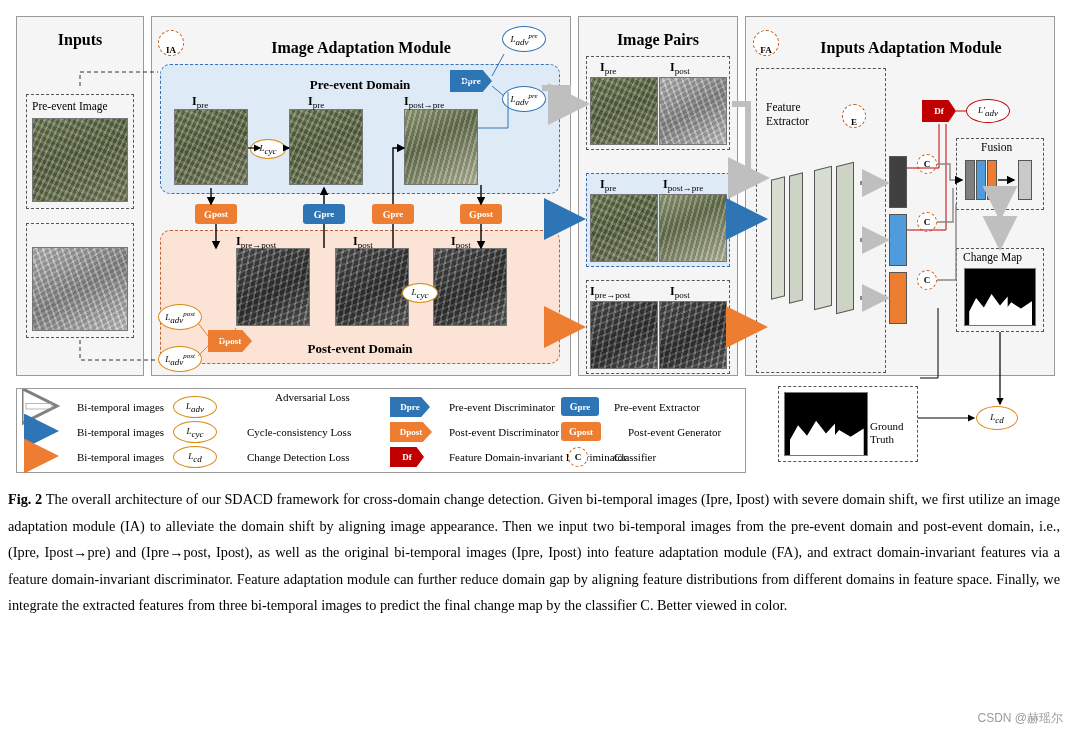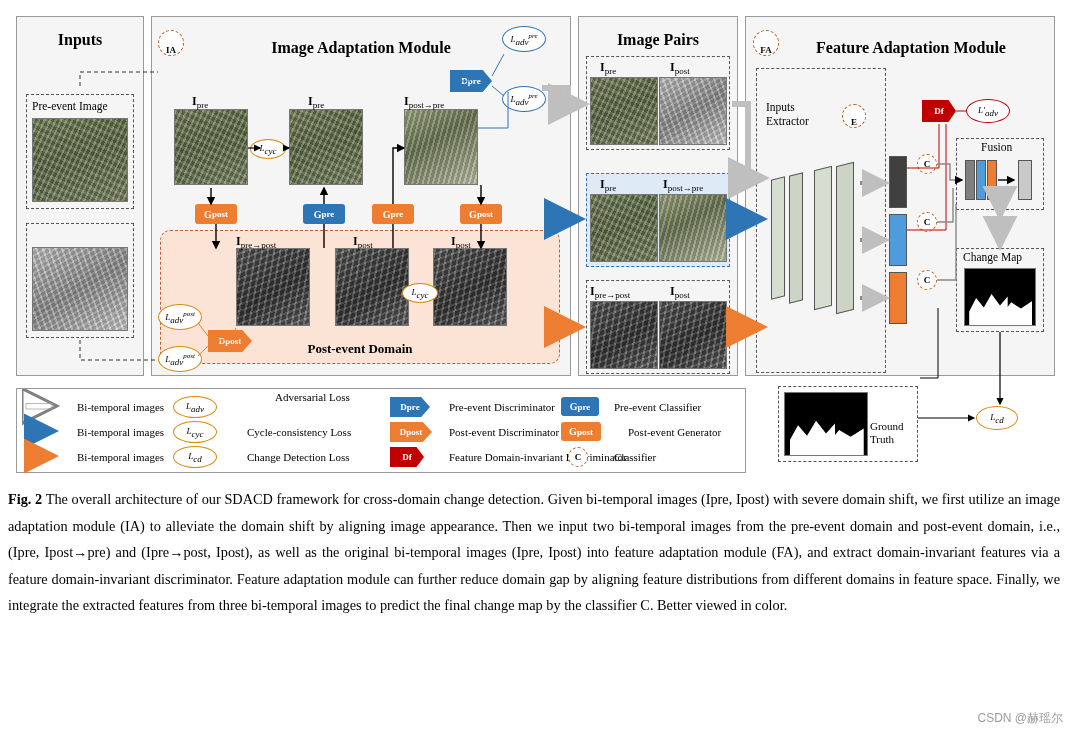--- a/index.html
+++ b/index.html
@@ -273,20 +273,23 @@
       <div class="tex-post"></div>
     </div>
 
   <div class="panel" style="left:143px; top:8px; width:420px; height:360px;">
     <div class="panel-title" style="top:22px; font-size:16px;">Image Adaptation Module</div>
   </div>
   <div class="circ-dot" style="left:150px; top:22px; width:26px; height:26px; border-color:#c55a11;">
     <span>IA</span>
   </div>
 
+  <div class="pre-domain" style="left:152px; top:56px; width:400px; height:130px;">
+    <div class="domain-title" style="top:12px;">Pre-event Domain</div>
+  </div>
   <div class="img-tile" style="left:166px; top:101px; width:74px; height:76px;">
       <div class="tex-pre"></div>
     </div>
   <div class="img-tile" style="left:281px; top:101px; width:74px; height:76px;">
       <div class="tex-pre"></div>
     </div>
   <div class="img-tile" style="left:396px; top:101px; width:74px; height:76px;">
       <div class="tex-mixed"></div>
     </div>
   <div class="lbl" style="left:184px; top:86px;"><b>I</b><span class="sub">pre</span></div>
@@ -364,27 +367,27 @@
   <div class="lbl" style="left:582px; top:276px;"><b>I</b><span class="sub">pre→post</span></div>
   <div class="lbl" style="left:662px; top:276px;"><b>I</b><span class="sub">post</span></div>
   <div class="img-tile" style="left:582px; top:293px; width:68px; height:68px;">
       <div class="tex-post-dark"></div>
     </div>
   <div class="img-tile" style="left:651px; top:293px; width:68px; height:68px;">
       <div class="tex-post-dark"></div>
     </div>
 
   <div class="panel" style="left:737px; top:8px; width:310px; height:360px;">
-    <div class="panel-title" style="top:22px; font-size:16px; padding-left:22px; box-sizing:border-box;">Feature Adaptation Module</div>
+    <div class="panel-title" style="top:22px; font-size:16px; padding-left:22px; box-sizing:border-box;">Inputs Adaptation Module</div>
   </div>
   <div class="circ-dot" style="left:745px; top:22px; width:26px; height:26px; border-color:#c55a11;">
     <span>FA</span>
   </div>
   <div class="dashed-box" style="left:748px; top:60px; width:130px; height:305px;"></div>
-  <div class="lbl" style="left:758px; top:92px; font-size:11.5px; white-space:normal; width:60px; line-height:1.25;">Inputs Extractor</div>
+  <div class="lbl" style="left:758px; top:92px; font-size:11.5px; white-space:normal; width:60px; line-height:1.25;">Feature Extractor</div>
   <div class="circ-dot" style="left:834px; top:96px; width:24px; height:24px; border-color:#c55a11;">
     <span>E</span>
   </div>
 
   <div class="feat-block" style="left:763px; top:170px; width:14px; height:120px; background:#d7ddd0; transform:skewY(-14deg);"></div>
   <div class="feat-block" style="left:781px; top:166px; width:14px; height:128px; background:#cdd4c5; transform:skewY(-14deg);"></div>
   <div class="feat-block" style="left:806px; top:160px; width:18px; height:140px; background:#d7ddd0; transform:skewY(-14deg);"></div>
   <div class="feat-block" style="left:828px; top:156px; width:18px; height:148px; background:#cdd4c5; transform:skewY(-14deg);"></div>
 
   <div class="feat-block" style="left:881px; top:148px; width:18px; height:52px; background:#404040;"></div>
@@ -503,21 +506,21 @@
     <div class="legend-item" style="left:60px; top:62px;">Bi-temporal images</div>
 
     <div class="legend-item" style="left:230px; top:2px;margin-left:28px;">Adversarial Loss</div>
     <div class="legend-item" style="left:230px; top:37px;">Cycle-consistency Loss</div>
     <div class="legend-item" style="left:230px; top:62px;">Change Detection Loss</div>
 
     <div class="legend-item" style="left:432px; top:12px;">Pre-event Discriminator</div>
     <div class="legend-item" style="left:432px; top:37px;">Post-event Discriminator</div>
     <div class="legend-item" style="left:432px; top:62px;">Feature Domain-invariant Discriminator</div>
 
-    <div class="legend-item" style="left:597px; top:12px;">Pre-event Classifier</div>
+    <div class="legend-item" style="left:597px; top:12px;">Pre-event Extractor</div>
     <div class="legend-item" style="left:611px; top:37px;">Post-event Generator</div>
     <div class="legend-item" style="left:597px; top:62px;">Classifier</div>
   </div>
 
   <svg class="overlay" viewBox="0 0 1055 470">
     <defs>
       <marker id="lgw" markerWidth="8" markerHeight="8" refX="6" refY="3.5" orient="auto">
           <path d="M0,0 L7,3.5 L0,7 z" fill="#ffffff" stroke="#808080" stroke-width=".6"></path>
         </marker>
       <marker id="lgb" markerWidth="8" markerHeight="8" refX="6" refY="3.5" orient="auto">

